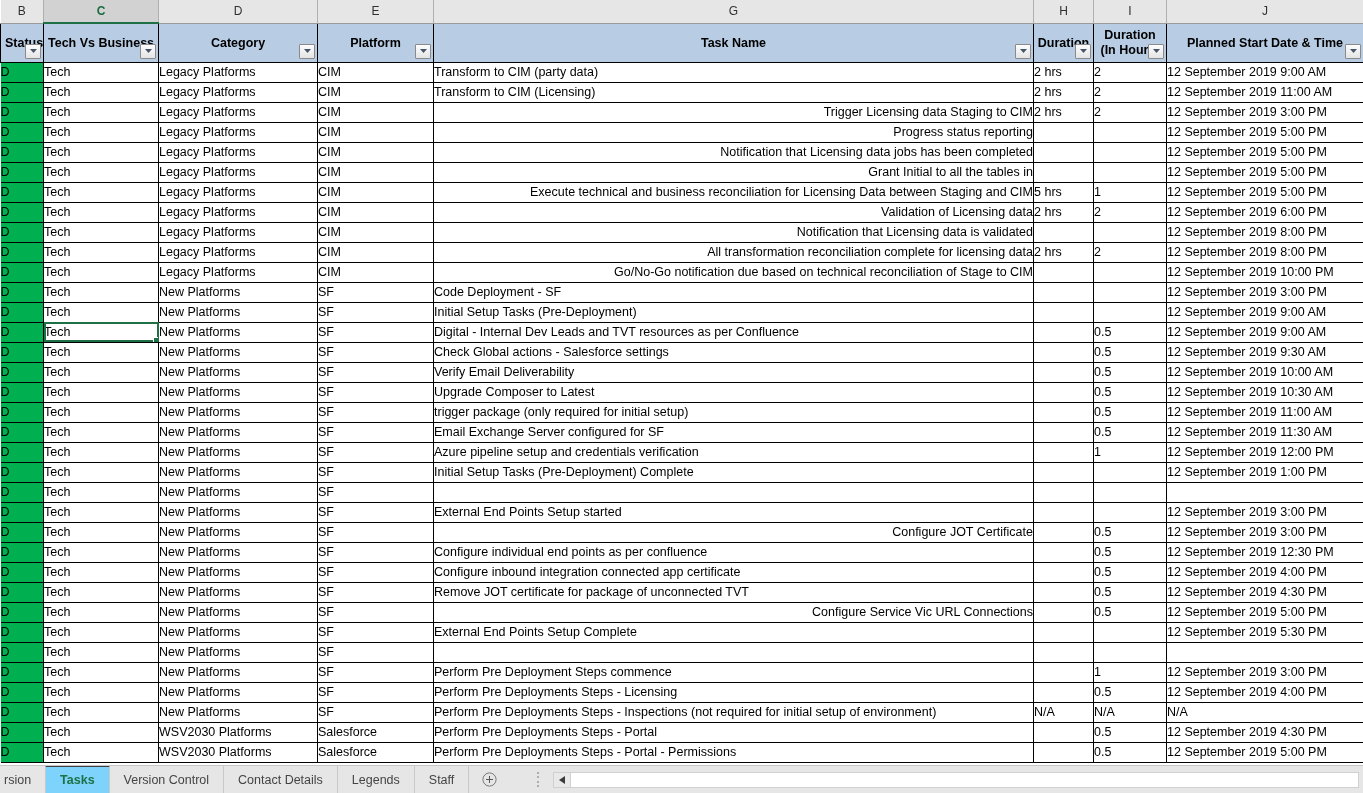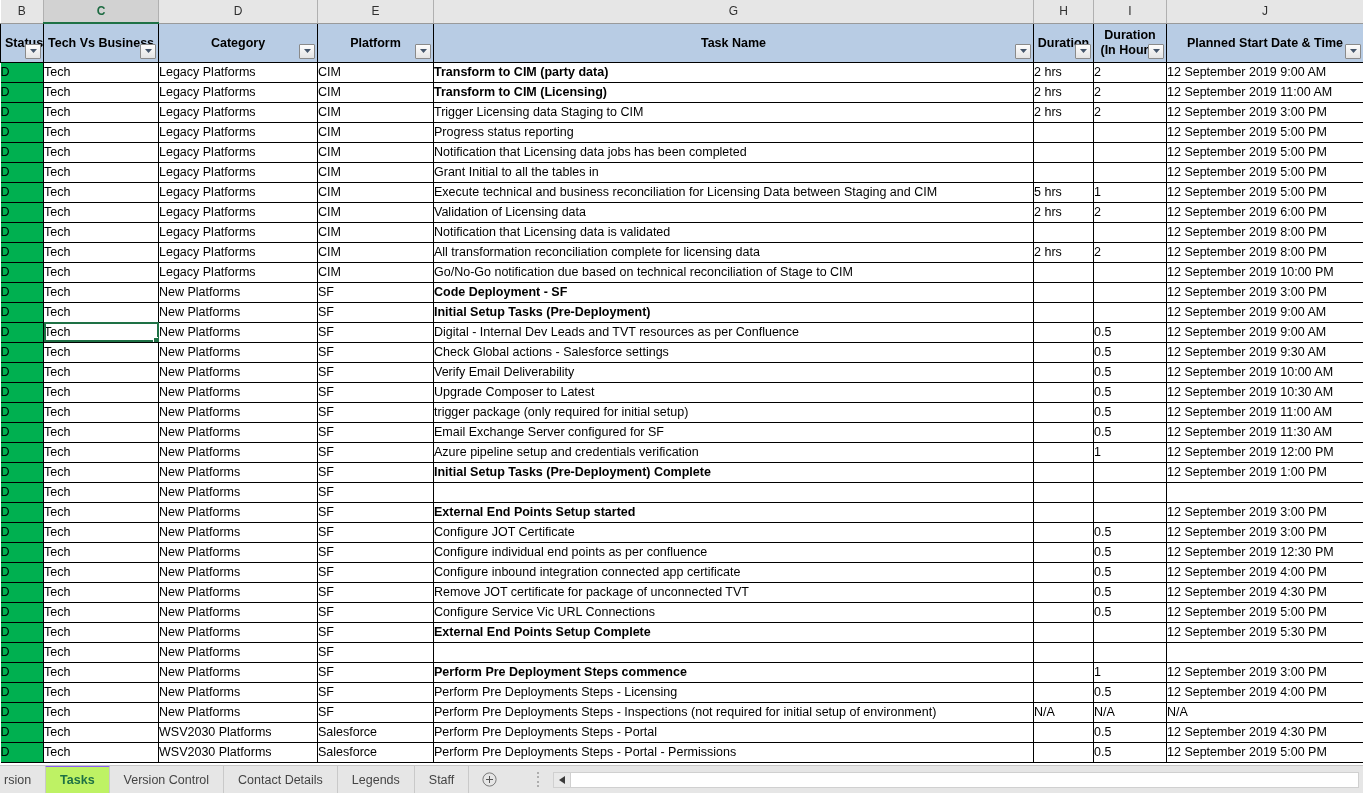--- a/index.html
+++ b/index.html
@@ -97,23 +97,23 @@
     background: #ffffff;
     line-height: 18px;
   }
   td.status {
     background: #00b050;
     padding-left: 2px;
     font-size: 12.5px;
     border: 1px solid #000;
     border-left: none;
   }
-  td.bold { font-weight: bold; }
+  td.bold { font-weight: normal; }
   td.ind1 { padding-left: 11px; }
-  td.ind2 { padding-left: 14px; }
+  td.ind2 { padding-left: 14px; text-align: right; }
 
   
   td.selected {
     outline: 2px solid #1e7145;
     outline-offset: -2px;
     position: relative;
   }
   td.selected::after {
     content: "";
     position: absolute;
@@ -146,24 +146,24 @@
     background: #e6e6e6;
     border-right: 1px solid #c9c9c9;
     color: #444;
     white-space: nowrap;
   }
   .tab.partial {
     padding-left: 4px;
     border-right: none;
   }
   .tab.active {
-    background: #bef264;
+    background: #7dd3fc;
     color: #1e7145;
     font-weight: bold;
-    border-top: 2px solid #8b5cf6;
+    border-top: 2px solid #404040;
     border-right: 1px solid #c9c9c9;
     border-left: 1px solid #c9c9c9;
     margin-top: -1px;
   }
   .addsheet {
     display: flex; align-items: center; justify-content: center;
     width: 40px;
     background: #e6e6e6;
   }
   .addsheet svg { display: block; }

